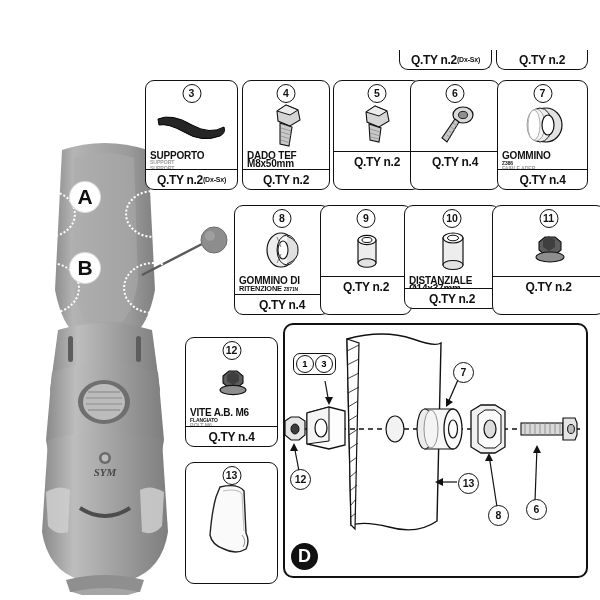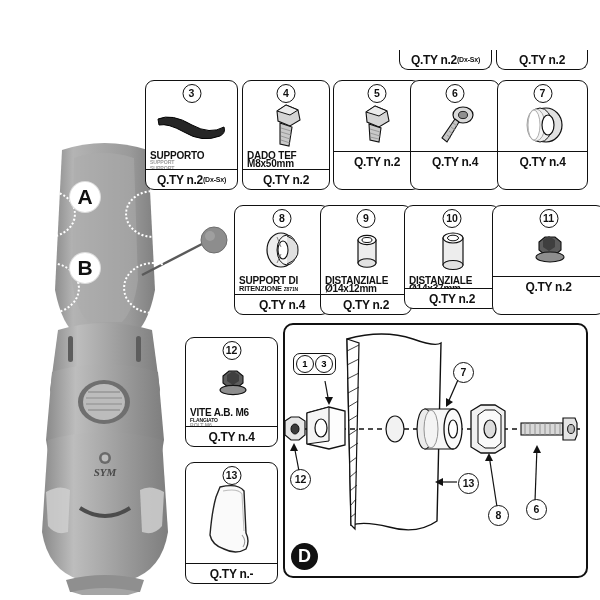--- a/index.html
+++ b/index.html
@@ -268,39 +268,47 @@
     <div class="num">7</div>
     <div class="art">
       <svg width="62" height="46" viewBox="0 0 62 46">
         <ellipse cx="34" cy="23" rx="16" ry="17" fill="#e2e2e2" stroke="#111" stroke-width="1.2"></ellipse>
         <ellipse cx="28" cy="23" rx="12" ry="17" fill="#ededed" stroke="#111" stroke-width="1"></ellipse>
         <ellipse cx="24" cy="23" rx="9" ry="16" fill="#f4f4f4" stroke="#9b9b9b" stroke-width=".9"></ellipse>
         <ellipse cx="22" cy="23" rx="6" ry="15" fill="#fff" stroke="#9b9b9b" stroke-width=".8"></ellipse>
         <ellipse cx="36" cy="23" rx="6" ry="10" fill="#fff" stroke="#111" stroke-width="1.2"></ellipse>
       </svg>
     </div>
+    <div class="desc">
+      <div class="t1">
+        <span>GOMMINO</span>
+      </div>
+      <div class="code">Z386</div>
+      <div class="sub">FAIBLE ADER</div>
+
+    </div>
     <div class="qty">
       <span>Q.TY n.4</span>
     </div>
   </div>
 
   <div class="panel" style="left:234px;top:205px;width:96px;height:110px;">
     <div class="num">8</div>
     <div class="art">
       <svg width="62" height="46" viewBox="0 0 62 46">
         <ellipse cx="30" cy="23" rx="14" ry="17" fill="#ededed" stroke="#111" stroke-width="1.2"></ellipse>
         <ellipse cx="36" cy="23" rx="10" ry="15" fill="#f7f7f7" stroke="#111" stroke-width="1"></ellipse>
         <path d="M36 9 Q48 14 47 23 Q48 32 36 37" fill="#e0e0e0" stroke="#111" stroke-width="1"></path>
         <ellipse cx="32" cy="23" rx="5" ry="9" fill="#fff" stroke="#111" stroke-width="1.1"></ellipse>
         <line x1="26" y1="10" x2="30" y2="20" stroke="#777" stroke-width=".9"></line>
         <line x1="26" y1="36" x2="30" y2="27" stroke="#777" stroke-width=".9"></line>
       </svg>
     </div>
     <div class="desc">
-      <div class="t1">SUPPORT DI</div>
+      <div class="t1">GOMMINO DI</div>
       <div class="t1b">
         <span>RITENZIONE</span>
         <span class="code">Z871N</span>
       </div>
       <div class="sub">PLASTIC BUSH</div>
 
     </div>
     <div class="qty">
       <span>Q.TY n.4</span>
     </div>
@@ -308,25 +316,20 @@
 
   <div class="panel" style="left:320px;top:205px;width:92px;height:110px;">
     <div class="num">9</div>
     <div class="art">
       <svg width="54" height="46" viewBox="0 0 54 46">
         <path d="M19 13 L37 13 L37 36 L19 36 Z" fill="#ededed" stroke="#111" stroke-width="1.2"></path>
         <ellipse cx="28" cy="13" rx="9" ry="4.6" fill="#fbfbfb" stroke="#111" stroke-width="1.2"></ellipse>
         <ellipse cx="28" cy="13" rx="5" ry="2.5" fill="#fff" stroke="#111" stroke-width="1"></ellipse>
         <ellipse cx="28" cy="36" rx="9" ry="4.2" fill="#e2e2e2" stroke="#111" stroke-width="1.1"></ellipse>
       </svg>
-    </div>
-    <div class="desc">
-      <div class="t1">DISTANZIALE Ø14x12mm</div>
-      <div class="t1b">Foro Ø8,5mm, V005</div>
-
     </div>
     <div class="qty">
       <span>Q.TY n.2</span>
     </div>
   </div>
 
   <div class="panel" style="left:404px;top:205px;width:96px;height:104px;">
     <div class="num">10</div>
     <div class="art">
       <svg width="54" height="46" viewBox="0 0 54 46">
@@ -384,23 +387,20 @@
   <div class="panel" style="left:185px;top:462px;width:93px;height:122px;">
     <div class="num">13</div>
     <div class="art" style="height:78px;">
       <svg width="72" height="78" viewBox="0 0 72 78">
         <path d="M24 6 Q42 2 48 10 L50 52 Q54 60 50 68 Q40 74 28 68 Q16 64 14 54 Q16 30 20 16 Z" fill="#fafafa" stroke="#222" stroke-width="1.4"></path>
         <path d="M27 10 Q42 7 46 13 L48 50" fill="none" stroke="#bdbdbd" stroke-width="1.1"></path>
         <path d="M46 54 Q51 60 47 66" fill="none" stroke="#999" stroke-width="1.1"></path>
       </svg>
     </div>
     <div class="desc"></div>
-    <div class="qty">
-      <span>Q.TY n.-</span>
-    </div>
   </div>
 
   <div id="assembly">
     <svg width="301" height="251" viewBox="0 0 301 251">
 
       <path d="M62 14 Q98 4 128 14 Q150 22 156 18 L152 196 Q132 210 104 202 Q80 196 66 200 Z" fill="#fff" stroke="#111" stroke-width="1.4"></path>
       <path d="M62 14 L74 18 L70 204 L66 200 Z" fill="#fff" stroke="#111" stroke-width="1.2"></path>
       <g stroke="#111" stroke-width=".8">
         <line x1="62" y1="26" x2="74" y2="20"></line>
           <line x1="62" y1="40" x2="74" y2="34"></line>

